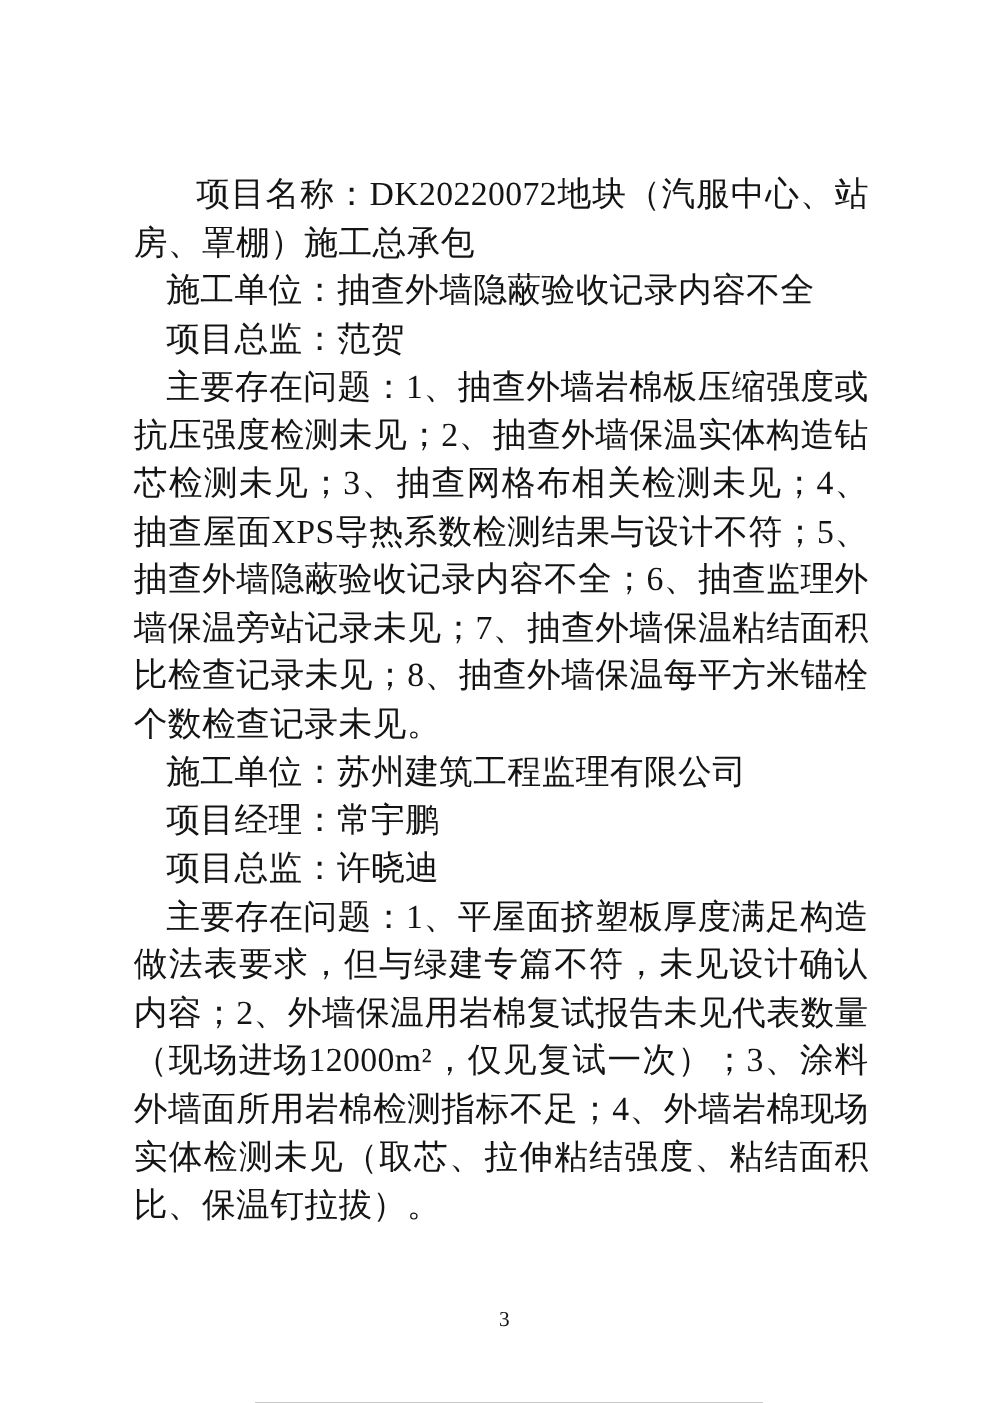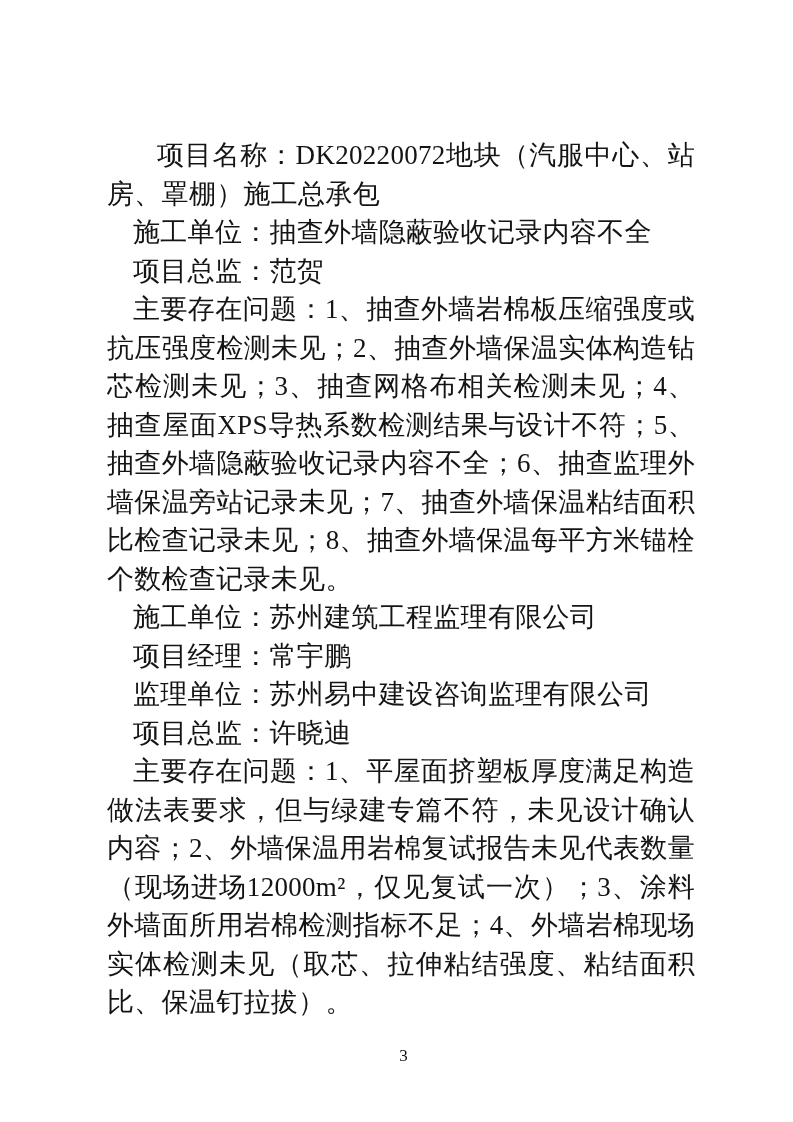--- a/index.html
+++ b/index.html
@@ -64,21 +64,20 @@
     <section>
       <p class="para-name"><span>项目名称：</span><span>DK20220072地块（汽服中心、站房、罩棚）施工总承包</span></p>
       <p class="para-field"><span>施工单位：</span><span>抽查外墙隐蔽验收记录内容不全</span></p>
       <p class="para-field"><span>项目总监：</span><span>范贺</span></p>
       <p class="para-issues"><span>主要存在问题：</span><span>1、抽查外墙岩棉板压缩强度或抗压强度检测未见；2、抽查外墙保温实体构造钻芯检测未见；3、抽查网格布相关检测未见；4、抽查屋面XPS导热系数检测结果与设计不符；5、抽查外墙隐蔽验收记录内容不全；6、抽查监理外墙保温旁站记录未见；7、抽查外墙保温粘结面积比检查记录未见；8、抽查外墙保温每平方米锚栓个数检查记录未见。</span></p>
     </section>
 
     <section>
       <p class="para-field"><span>施工单位：</span><span>苏州建筑工程监理有限公司</span></p>
       <p class="para-field"><span>项目经理：</span><span>常宇鹏</span></p>
-      <p class="para-field"><span>监理单位：</span><span>苏州易中建设咨询监理有限公司</span></p>
       <p class="para-field"><span>项目总监：</span><span>许晓迪</span></p>
       <p class="para-issues"><span>主要存在问题：</span><span>1、平屋面挤塑板厚度满足构造做法表要求，但与绿建专篇不符，未见设计确认内容；2、外墙保温用岩棉复试报告未见代表数量（现场进场12000m²，仅见复试一次）；3、涂料外墙面所用岩棉检测指标不足；4、外墙岩棉现场实体检测未见（取芯、拉伸粘结强度、粘结面积比、保温钉拉拔）。</span></p>
     </section>
 
   </div>
 
   <div class="page-footer">
     <span class="page-number">3</span>
   </div>
 </div>

